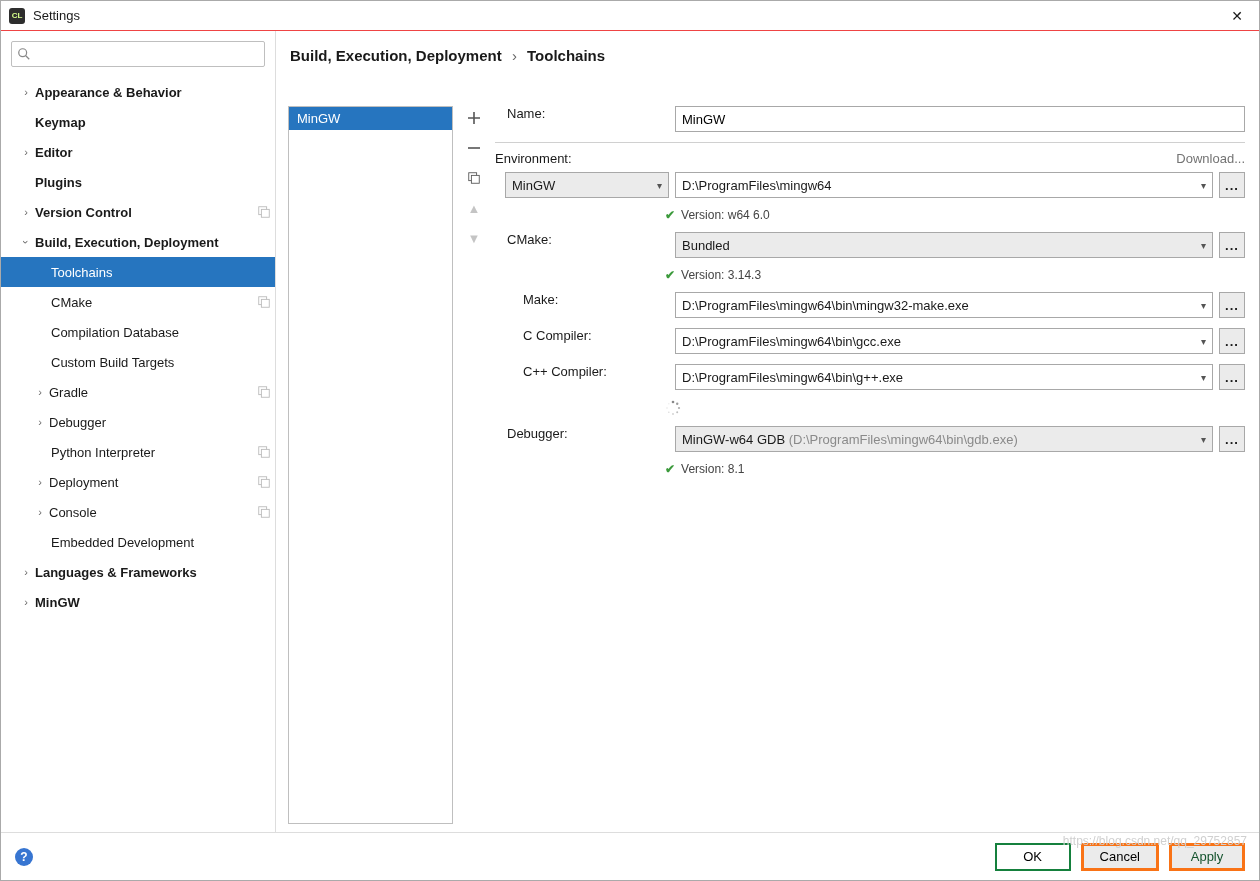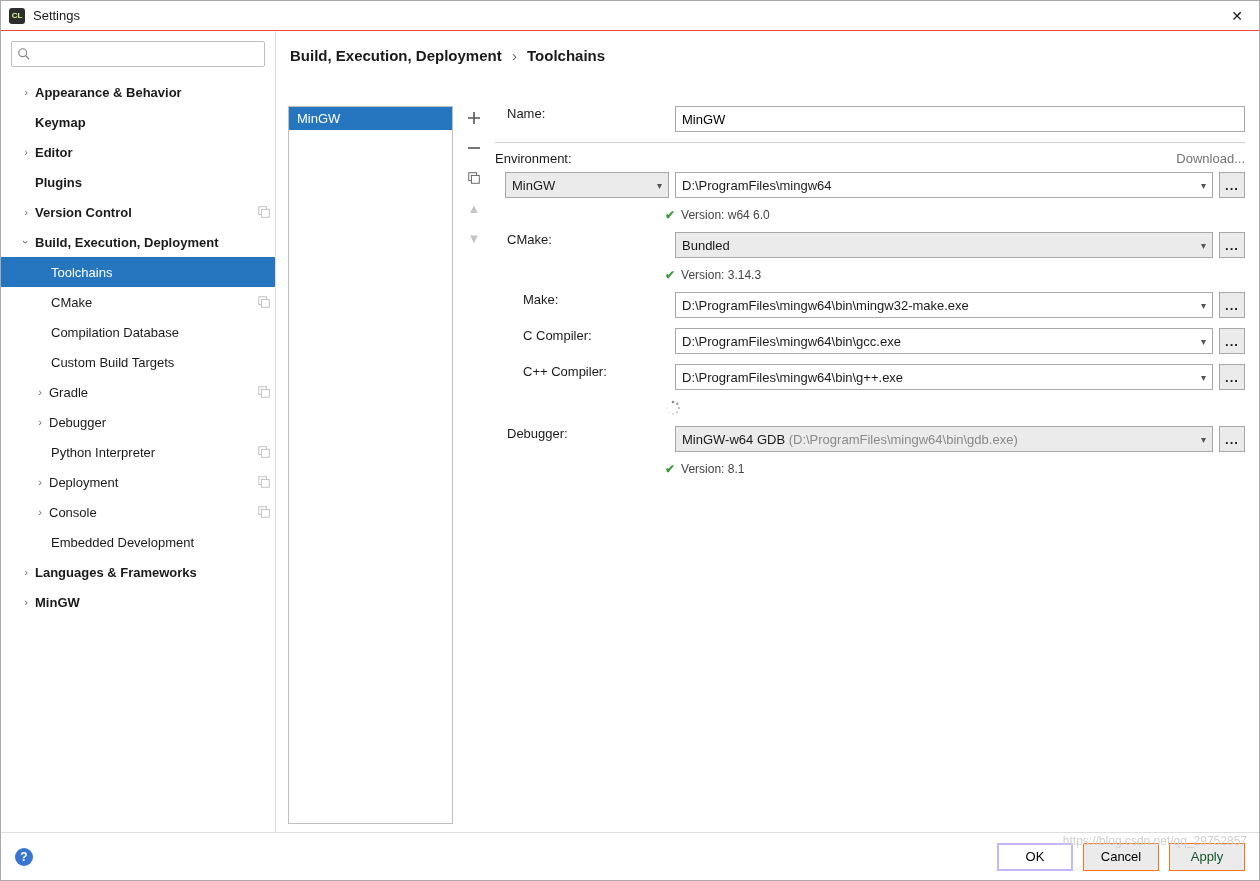--- a/index.html
+++ b/index.html
@@ -71,22 +71,22 @@
   .status.nolab { margin-left:170px; }
   .check { color:#3c9a3c; font-weight:bold; }
   .spin { width:16px; height:16px; }
   .spin svg { animation: sp 1s linear infinite; display:block; }
   @keyframes sp { to { transform:rotate(360deg); } }
 
   
   .footer { height:48px; border-top:1px solid #ddd; display:flex; align-items:center; padding:0 14px; gap:10px; }
   .footer .help { width:18px; height:18px; border-radius:50%; background:#3775d1; color:#fff; display:flex; align-items:center; justify-content:center; font-size:12px; font-weight:bold; cursor:pointer; }
   .footer .spacer { flex:1; }
-  .btn { min-width:76px; height:28px; border:1px solid #f97316; background:#ebebeb; padding:0 16px; cursor:pointer; font-size:13px; }
-  .btn.primary { border:2px solid #c4b5fd; background:#fff; }
+  .btn { min-width:76px; height:28px; border:3px solid #f97316; background:#ebebeb; padding:0 16px; cursor:pointer; font-size:13px; }
+  .btn.primary { border:2px solid #15803d; background:#fff; }
   .btn.dis { color:#14532d; cursor:default; }
 
   .watermark { position:absolute; right:12px; bottom:32px; color:#d0d0d0; font-size:12px; pointer-events:none; }
 </style>
 </head>
 <body>
 
 <div class="titlebar">
   <span class="app-icon"></span>
   <span class="title">Settings</span>

